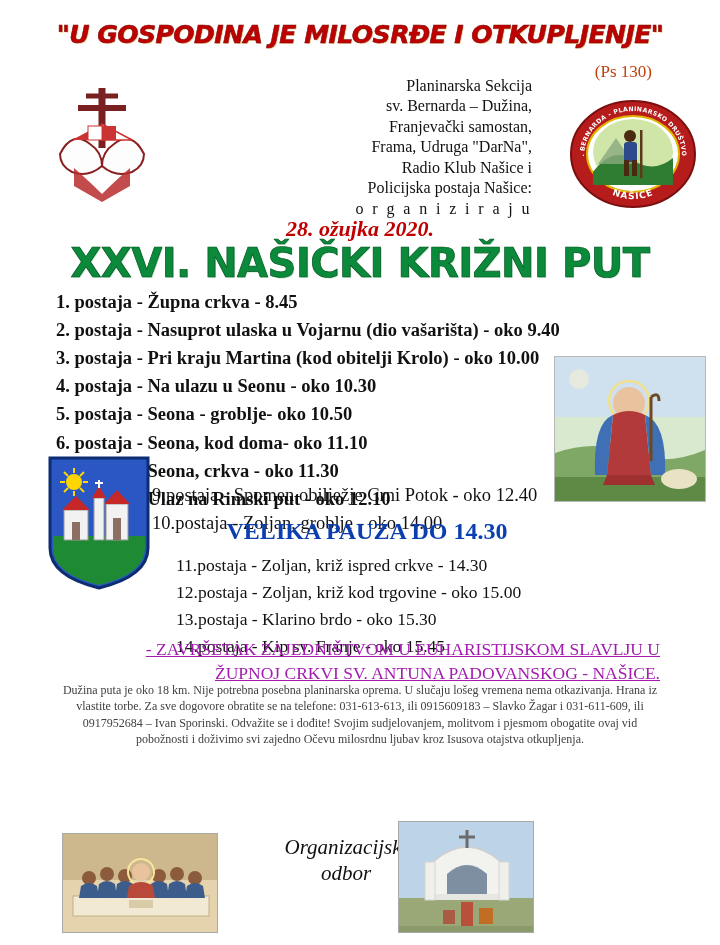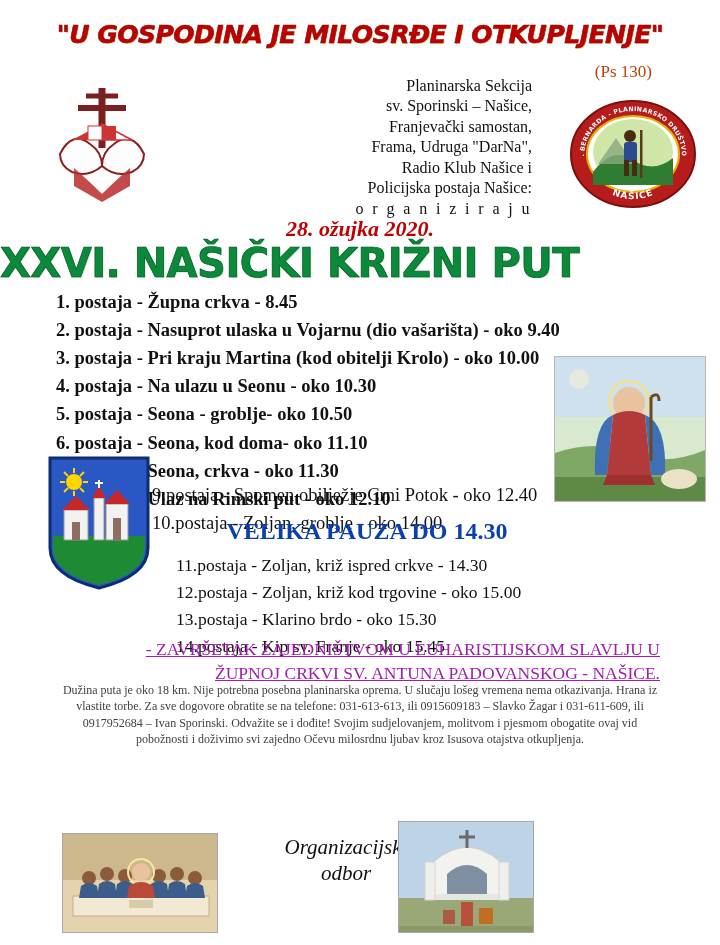--- a/index.html
+++ b/index.html
@@ -70,20 +70,21 @@
   .badge {
     position: absolute;
     top: 98px; right: 22px;
     width: 130px; height: 112px;
   }
 
   
   .main-title {
     position: absolute;
     top: 240px; left: 0; width: 720px;
+    text-align: center;
     font-family: "DejaVu Sans", sans-serif;
     font-weight: bold;
     font-size: 40px;
     letter-spacing: -0.5px;
     color: #0b8a3c;
     -webkit-text-stroke: 0.7px #05541f;
     text-shadow: 1px 1px 0 #bfe8cd;
   }
 
   
@@ -210,21 +211,21 @@
       <path d="M30 58 L60 42 L60 58 Z" fill="#c33"></path>
       <path d="M60 42 L90 58 L60 58 Z" fill="#fff" stroke="#c33" stroke-width="1.5"></path>
       <path d="M32 86 Q48 100 60 112 Q72 100 88 86 L88 104 Q74 112 60 120 Q46 112 32 104 Z" fill="#b82b2b" opacity="0.85"></path>
       <rect x="46" y="44" width="14" height="14" fill="#fff" stroke="#c33" stroke-width="1"></rect>
       <rect x="60" y="44" width="14" height="14" fill="#c33"></rect>
     </svg>
   </div>
 
   <div class="org-block">
     <div>Planinarska Sekcija</div>
-    <div>sv. Sporinski – Našice,</div>
+    <div>sv. Bernarda – Dužina,</div>
     <div>Franjevački samostan,</div>
     <div>Frama, Udruga "DarNa",</div>
     <div>Radio Klub Našice i</div>
     <div>Policijska postaja Našice:</div>
     <div class="spaced">o r g a n i z i r a j u</div>
   </div>
 
   <div class="date-line">28. ožujka 2020.</div>
 
   <div class="badge">

